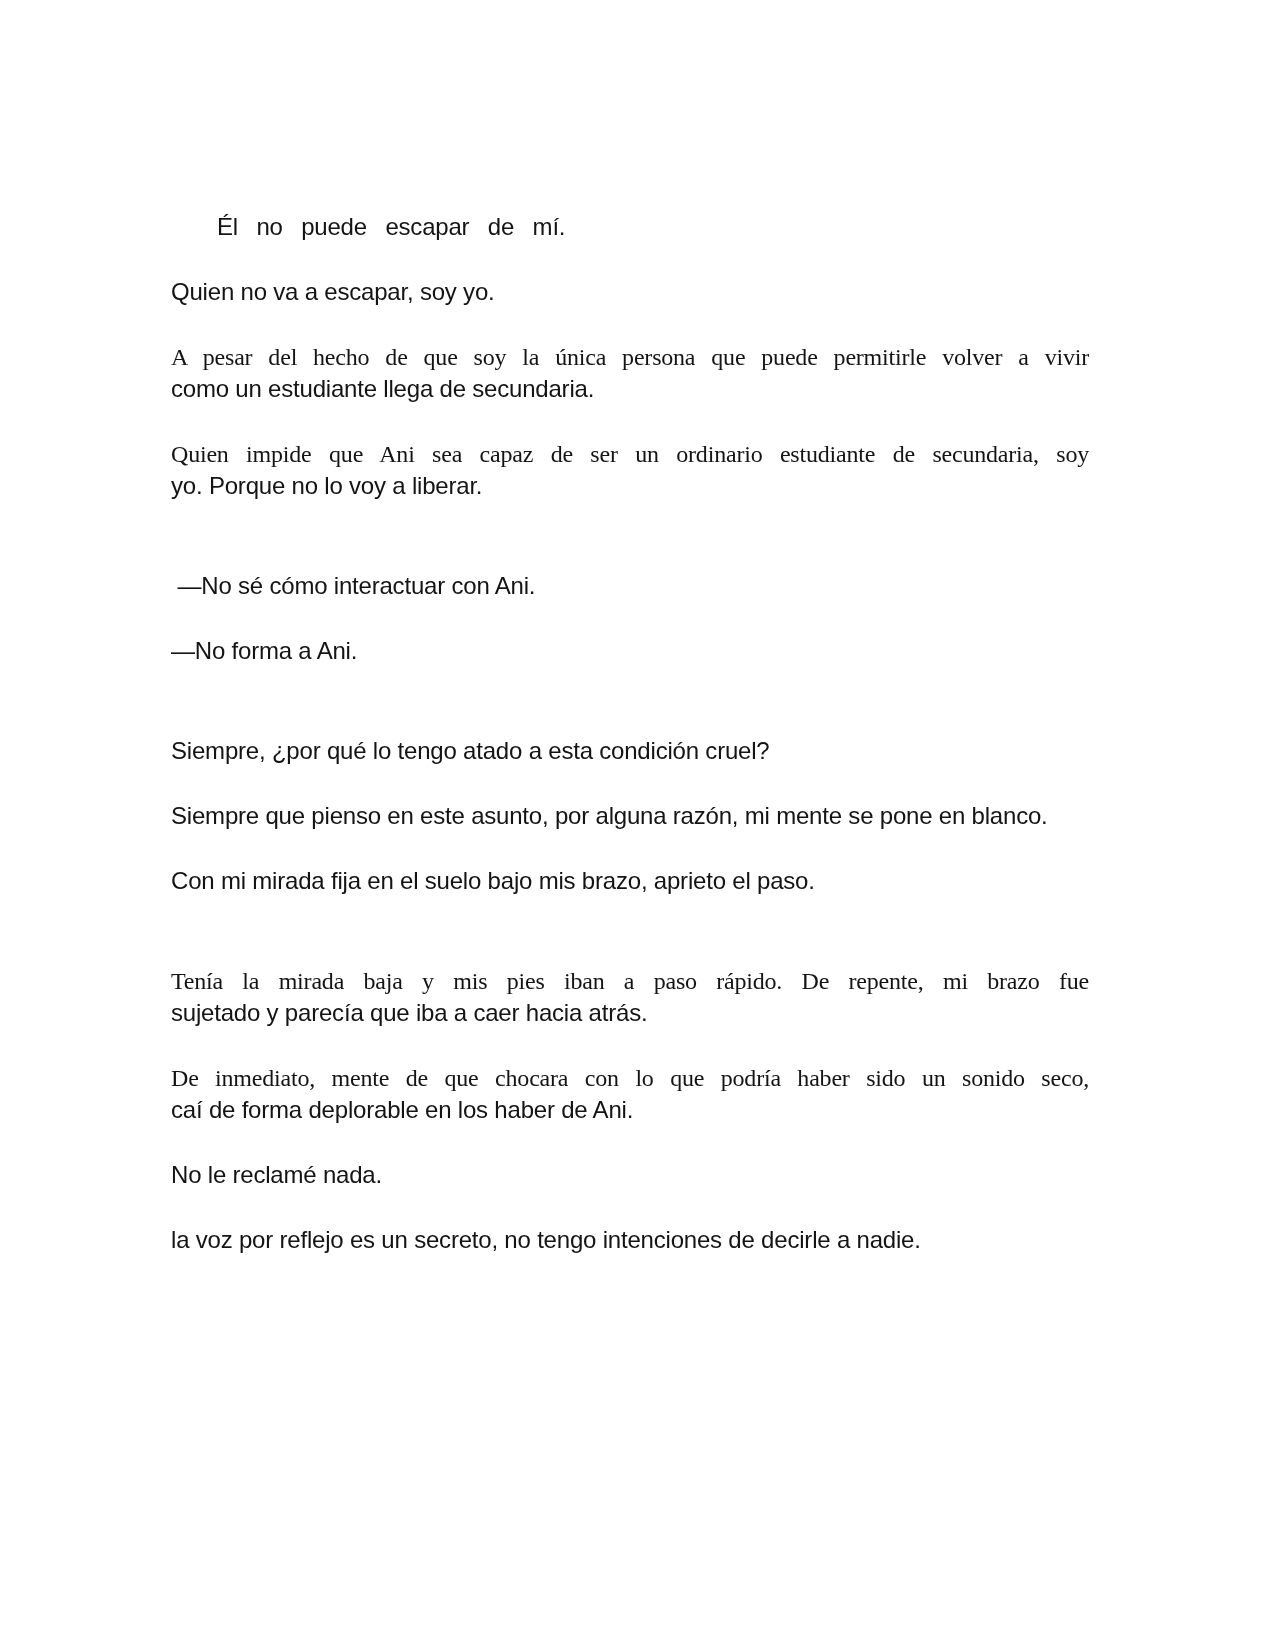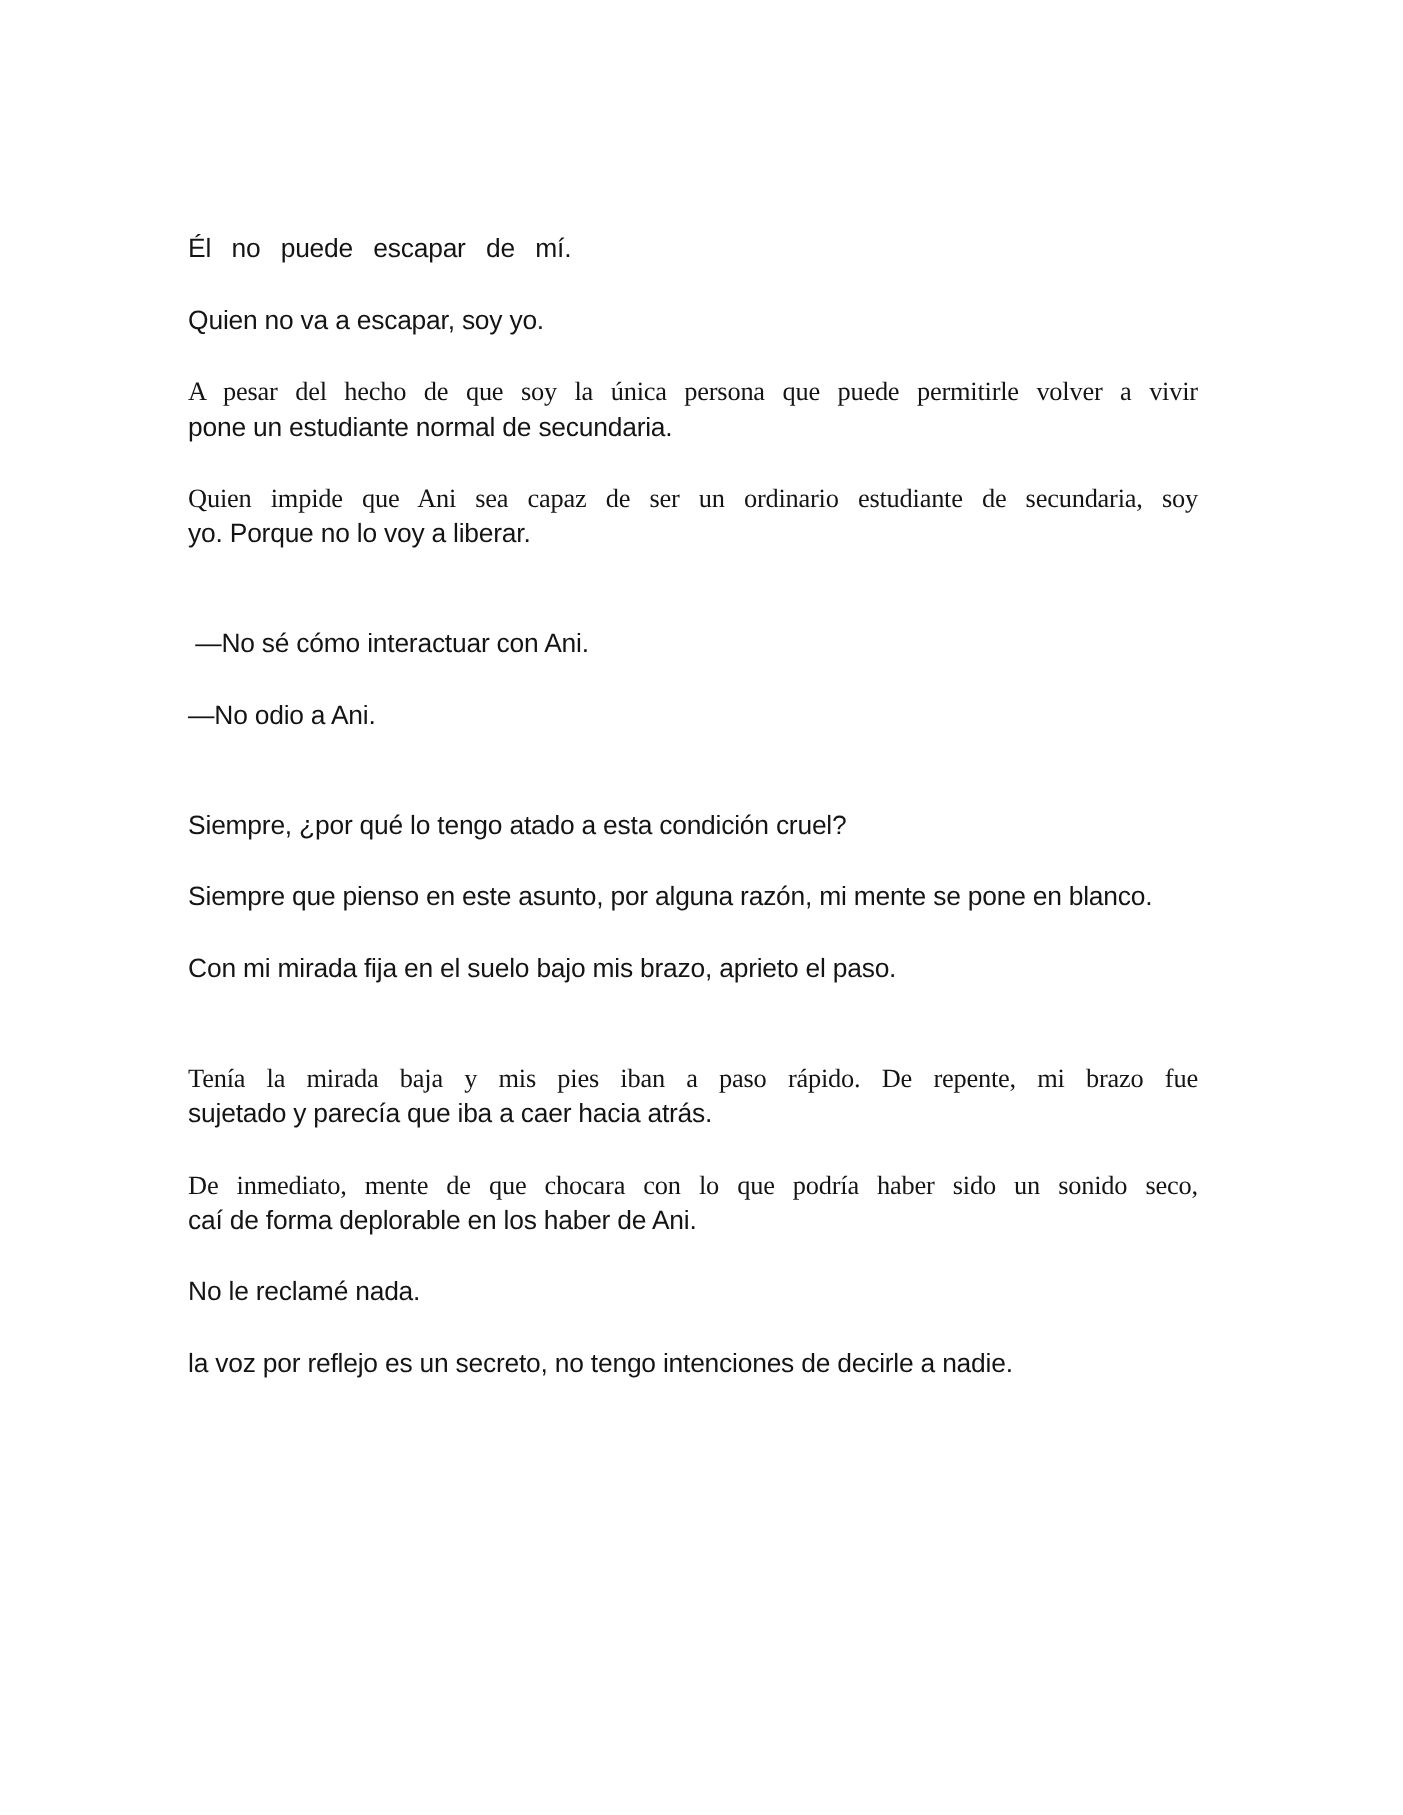--- a/index.html
+++ b/index.html
@@ -33,20 +33,21 @@
   }
   
   .line.j {
     text-align: justify;
     text-align-last: justify;
     font-family: Liberation Serif, serif;
   }
   
   .line.spread {
     word-spacing: 12px;
+    margin-left: 46px;
   }
   
   .blank {
     height: 35px;
   }
 </style>
 </head>
 <body>
 
 <div class="page">
@@ -56,36 +57,36 @@
       <div class="line spread">Él no puede escapar de mí.</div>
     </div>
 
     <div class="para">
       <div class="line">Quien no va a escapar, soy yo.</div>
     </div>
 
 
     <div class="para">
       <div class="line j">A pesar del hecho de que soy la única persona que puede permitirle volver a vivir</div>
-      <div class="line">pone un estudiante normal de secundaria.</div>
+      <div class="line">como un estudiante llega de secundaria.</div>
     </div>
 
     <div class="para">
       <div class="line j">Quien impide que Ani sea capaz de ser un ordinario estudiante de secundaria, soy</div>
       <div class="line">yo. Porque no lo voy a liberar.</div>
     </div>
 
     <div class="blank"></div>
 
     <div class="para">
       <div class="line">&nbsp;—No sé cómo interactuar con Ani.</div>
     </div>
 
     <div class="para">
-      <div class="line">—No odio a Ani.</div>
+      <div class="line">—No forma a Ani.</div>
     </div>
 
     <div class="blank"></div>
 
     <div class="para">
       <div class="line">Siempre, ¿por qué lo tengo atado a esta condición cruel?</div>
     </div>
 
 
     <div class="para">

